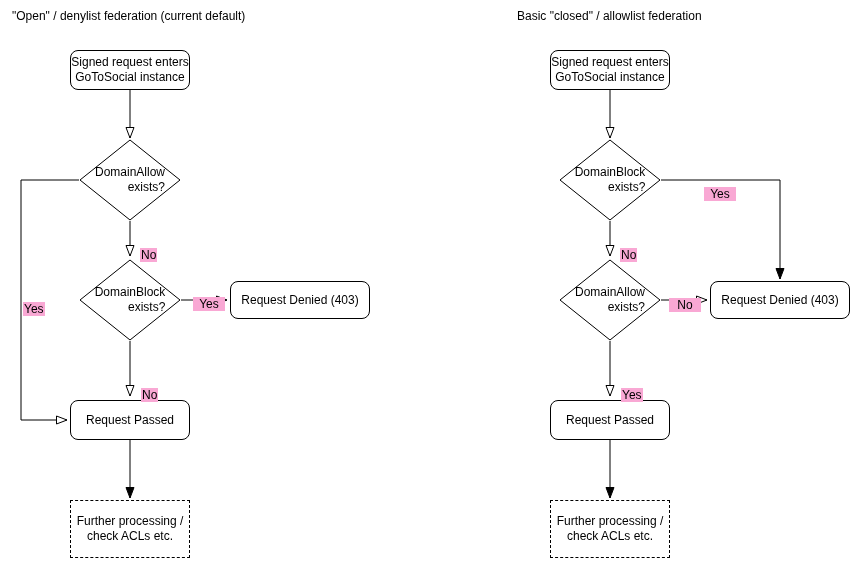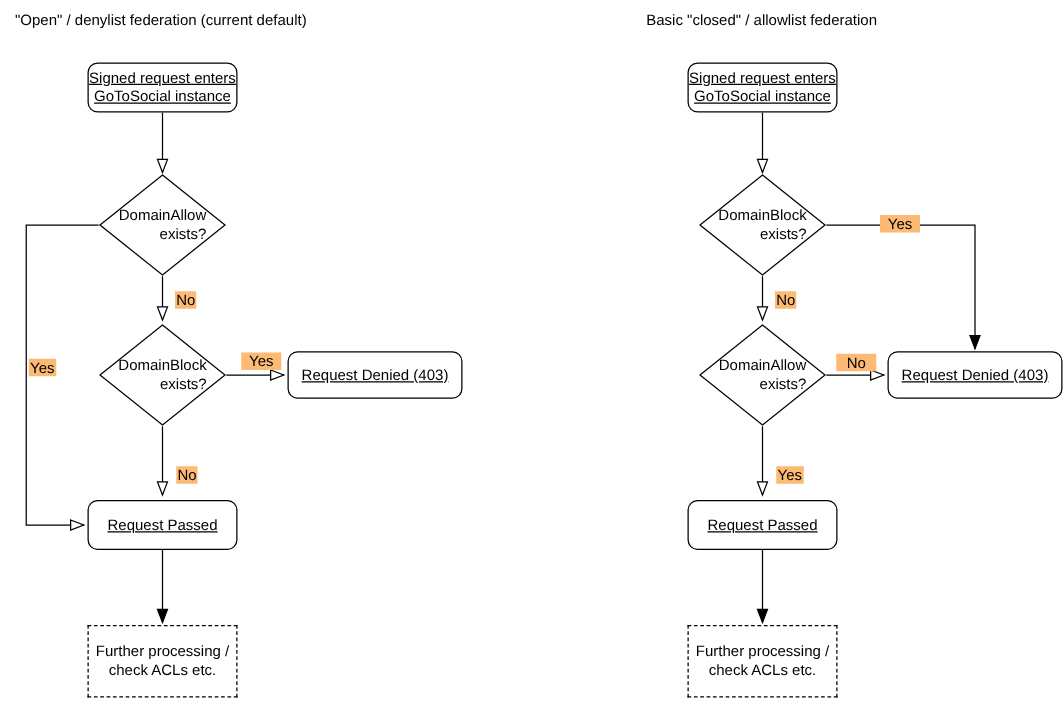--- a/index.html
+++ b/index.html
@@ -24,36 +24,37 @@
     box-sizing: border-box;
     border: 1px solid #000000;
     background: #ffffff;
     display: flex;
     align-items: center;
     justify-content: center;
     text-align: center;
     white-space: pre-line;
     line-height: 15px;
   }
-  .rounded { border-radius: 8px; text-decoration: underline; }
+  .rounded { border-radius: 8px; }
   .dashed { border-style: dashed; }
   .dtext {
     position: absolute;
     display: flex;
     align-items: center;
     justify-content: center;
     text-align: right;
     white-space: pre-line;
     line-height: 15px;
   }
   .elabel {
     position: absolute;
     line-height: 14px;
-    background: #fdba74;
+    background: #f9a8d4;
     padding: 0 1px;
+    margin-top: 15px;
   }
   .tcenter { text-align: center; }
 </style>
 </head>
 <body>
 
 <div class="canvas">
 
   <svg class="wires" width="851" height="561" viewBox="0 0 851 561">
     <defs>

